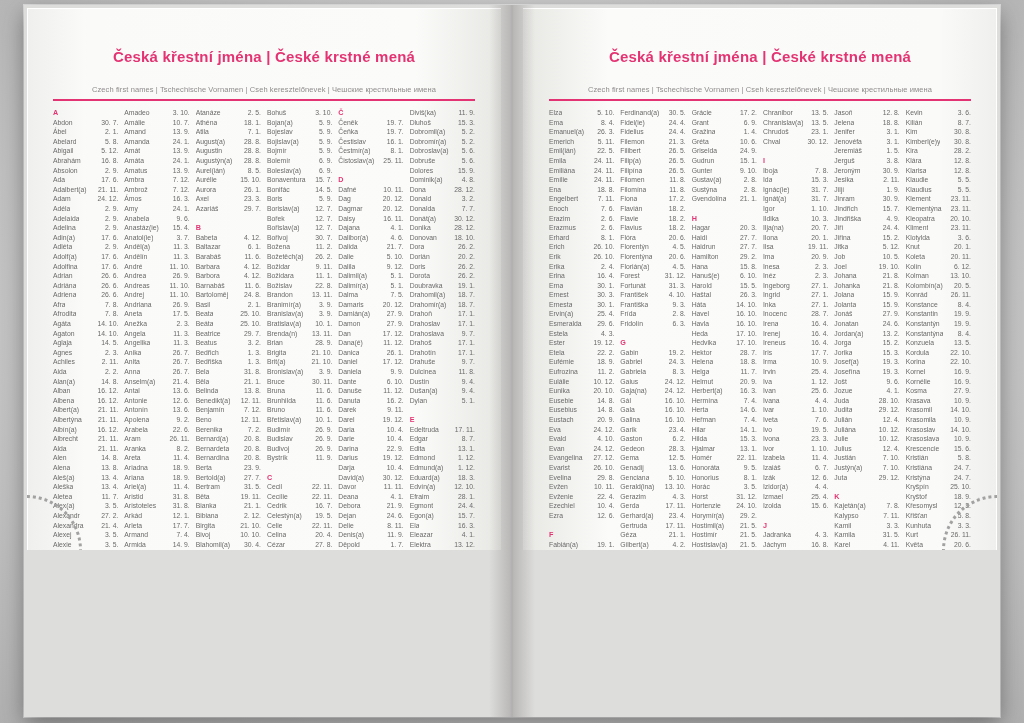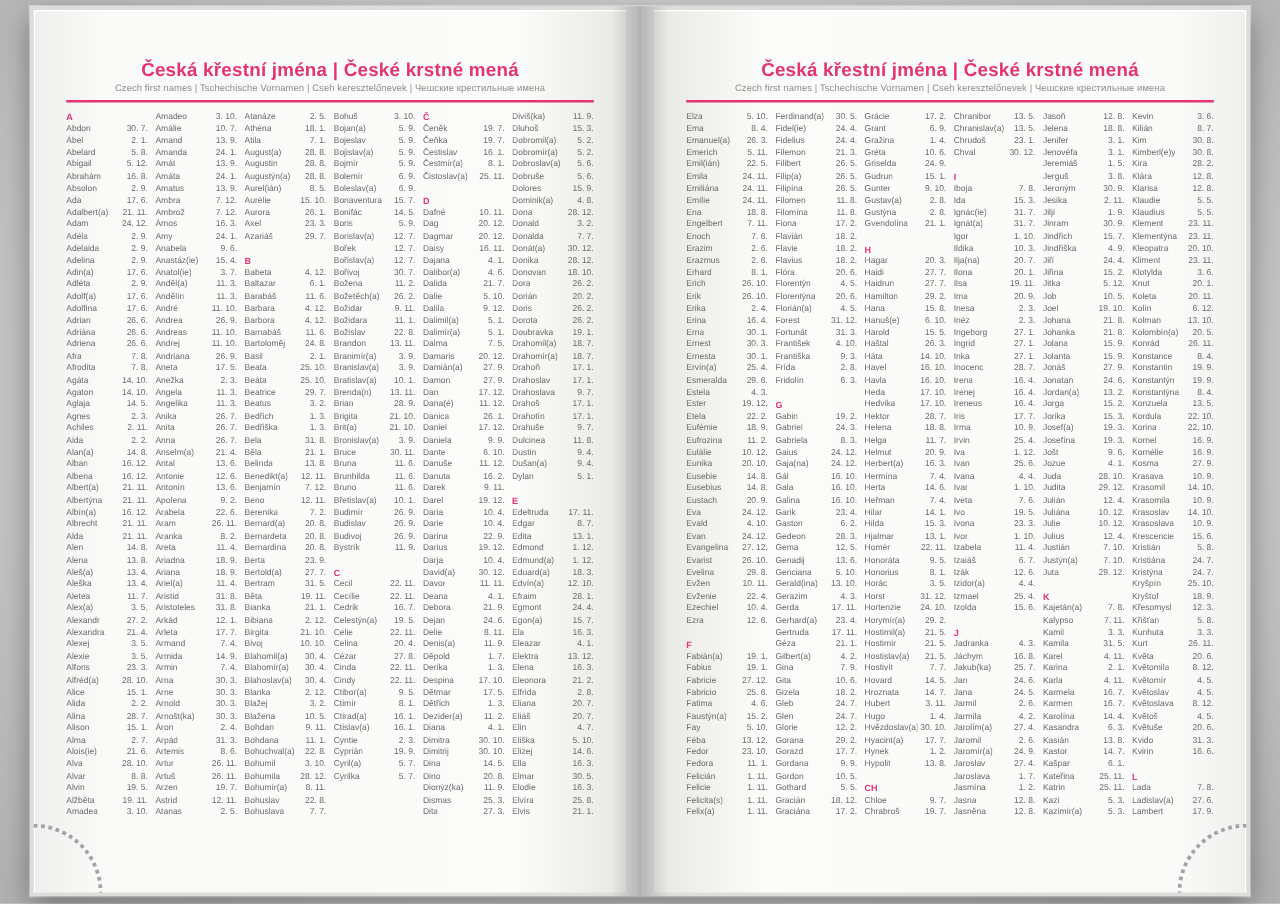--- a/index.html
+++ b/index.html
@@ -7,21 +7,21 @@
     width:1024px;height:723px;position:relative;overflow:hidden;
     background:radial-gradient(ellipse at 50% 45%, #cdcdcd 55%, #b0b0b0 100%);
     font-family:"Liberation Sans", sans-serif;
   }
   .book{
     position:absolute;left:24px;top:5px;width:976px;height:712px;
     background:#dddddb;
     box-shadow:0 8px 22px rgba(0,0,0,.38), 0 0 0 1px rgba(255,255,255,.55);
   }
   .page{
-    position:absolute;top:3px;width:474px;height:706px;overflow:hidden;
+    position:absolute;top:3px;width:474px;height:542px;overflow:hidden;
   }
   .page.left{
     left:3px;
     background:linear-gradient(90deg,#efefed 0%,#fafaf8 12%,#fbfbf9 82%,#e7e7e4 100%);
     box-shadow:inset 0 1px 0 #fff, inset 1px 0 0 #fff;
   }
   .page.right{
     right:3px;
     background:linear-gradient(270deg,#efefed 0%,#fafaf8 12%,#fbfbf9 82%,#e7e7e4 100%);
     box-shadow:inset 0 1px 0 #fff, inset -1px 0 0 #fff;
@@ -29,21 +29,21 @@
   .spine{
     position:absolute;top:0;left:50%;transform:translateX(-50%);
     width:46px;height:100%;z-index:6;pointer-events:none;
     background:linear-gradient(90deg,rgba(0,0,0,0) 0%,rgba(60,55,58,.22) 46%,rgba(60,55,58,.28) 50%,rgba(60,55,58,.22) 54%,rgba(0,0,0,0) 100%);
   }
   .hdr{text-align:center;padding-top:40px;}
   .title{
     font-size:15px;font-weight:bold;color:var(--accent,#e43372);letter-spacing:.2px;
   }
   .subtitle{
-    font-size:7.5px;color:#8f8b8c;margin-top:1px;letter-spacing:.1px;
+    font-size:7.5px;color:#8f8b8c;margin-top:20px;letter-spacing:.1px;
   }
   .rule{height:2px;background:var(--accent,#e43372);margin:5px 26px 0;}
   .cols{display:flex;gap:6px;margin:7px 26px 0;}
   .col{flex:1 1 0;min-width:0;}
   .row{
     display:flex;justify-content:space-between;align-items:baseline;
     height:9.6px;line-height:9.6px;font-size:6.8px;color:#6a6a6a;
   }
   .row .nm{white-space:nowrap;overflow:hidden;}
   .row .dt{white-space:nowrap;padding-left:2px;}

